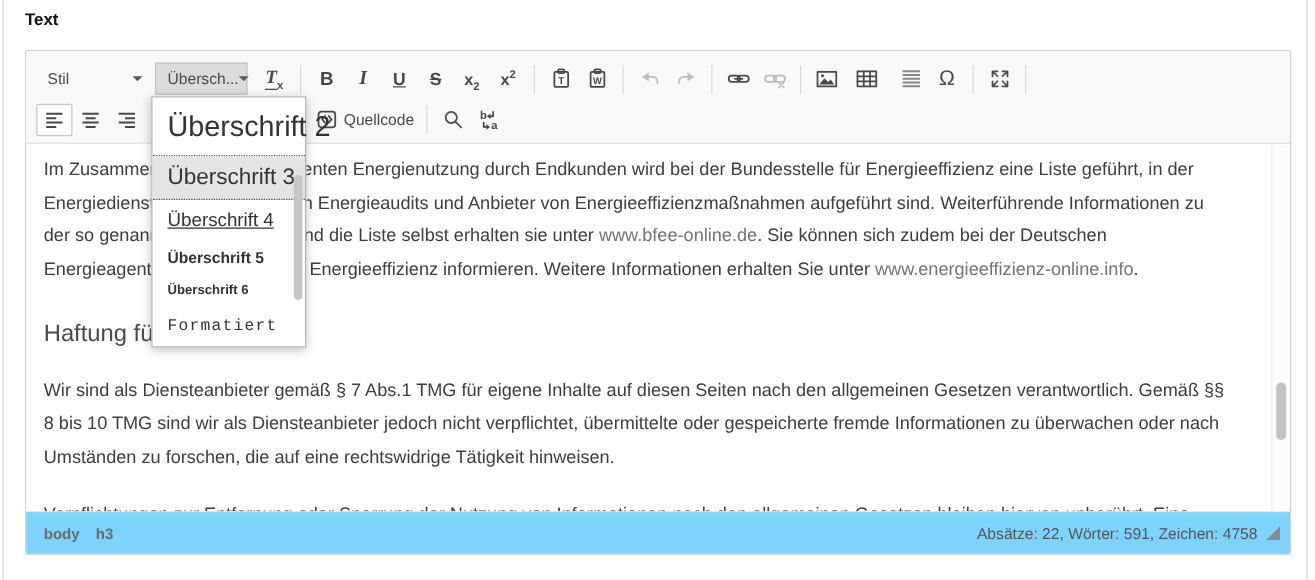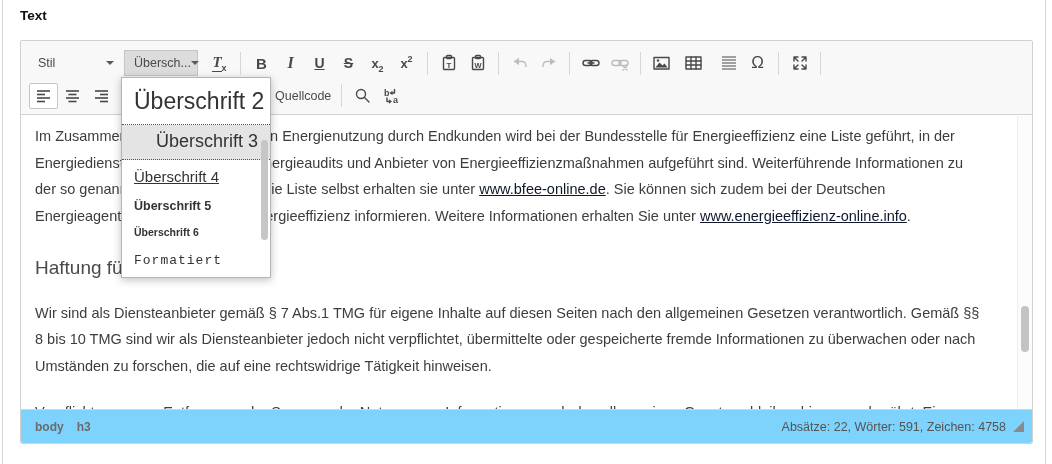--- a/index.html
+++ b/index.html
@@ -45,35 +45,35 @@
   svg.ic .st { fill:none; stroke:#484848; stroke-width:1.4; stroke-linecap:round; stroke-linejoin:round; }
   svg.ic .fl { fill:#484848; stroke:none; }
   .dis svg.ic .st { stroke:#bdbdbd; } .dis svg.ic .fl { fill:#bdbdbd; }
   .spacer { width:104px; height:1px; flex:none; }
 
   
   .content { position:absolute; left:0; top:75px; right:0; bottom:34px; background:#fff; overflow:hidden;
              padding:7px 46px 0 14px; font-size:14.5px; color:#3d3d3d; line-height:1.83; }
   .content p { margin:0 0 20px; }
   .content h3 { font-size:19px; font-weight:400; color:#4a4a4a; margin:22px 0 14px; }
-  .content a { color:#0f172a; text-decoration:underline; cursor:pointer; }
+  .content a { color:#737373; cursor:pointer; }
   .vscroll { position:absolute; top:0; right:0; bottom:0; width:15px; background:#fcfcfc; border-left:1px solid #ededed; }
   .vscroll .thumb { position:absolute; top:190px; right:3px; width:8px; height:46px; border-radius:4px; background:#c3c3c3; }
 
   
   .footer { position:absolute; left:0; right:0; bottom:0; height:34px; background:#7dd3fc; border-top:1px solid #d4d4d4;
             display:flex; align-items:center; padding:0 8px 0 14px; border-radius:0 0 2px 2px; }
   .elpath { display:flex; gap:13px; font-size:12px; font-weight:bold; color:#6b6b6b; }
   .elpath span { cursor:pointer; }
   .stats { margin-left:auto; font-size:12.5px; color:#555; }
   .grip { width:0; height:0; border-left:11px solid transparent; border-bottom:11px solid #8a8a8a;
           margin-left:7px; cursor:nwse-resize; }
 
   
-  .dropdown { position:absolute; left:121px; top:77px; width:150px; background:#fff; z-index:30;
+  .dropdown { position:absolute; left:121px; top:77px; width:124px; background:#fff; z-index:30;
               border:1px solid #b4b4b4; box-shadow:0 2px 8px rgba(0,0,0,.25); padding:2px 0 4px; }
   .dd-item { padding:0 12px; color:#333; cursor:pointer; white-space:nowrap; }
   .dd-h2 { font-size:23px; font-weight:400; padding:8px 12px 9px; border-bottom:1px dotted #555; }
   .dd-h3 { font-size:18px; font-weight:400; padding:6px 12px 7px; background:#e4e4e4; border-bottom:1px dotted #555;text-align:right; }
   .dd-h4 { font-size:15px; font-weight:400; padding:8px 12px 7px;text-decoration:underline; }
   .dd-h5 { font-size:12.5px; font-weight:bold; padding:7px 12px 6px; }
   .dd-h6 { font-size:10.5px; font-weight:bold; padding:7px 12px 6px; }
   .dd-pre { font-family:"Liberation Mono", monospace; font-size:13px; letter-spacing:1px; padding:9px 12px 5px; }
   .dd-scroll { position:absolute; top:62px; right:2px; width:7px; height:100px; border-radius:4px; background:#c6c6c6; }
 </style>

